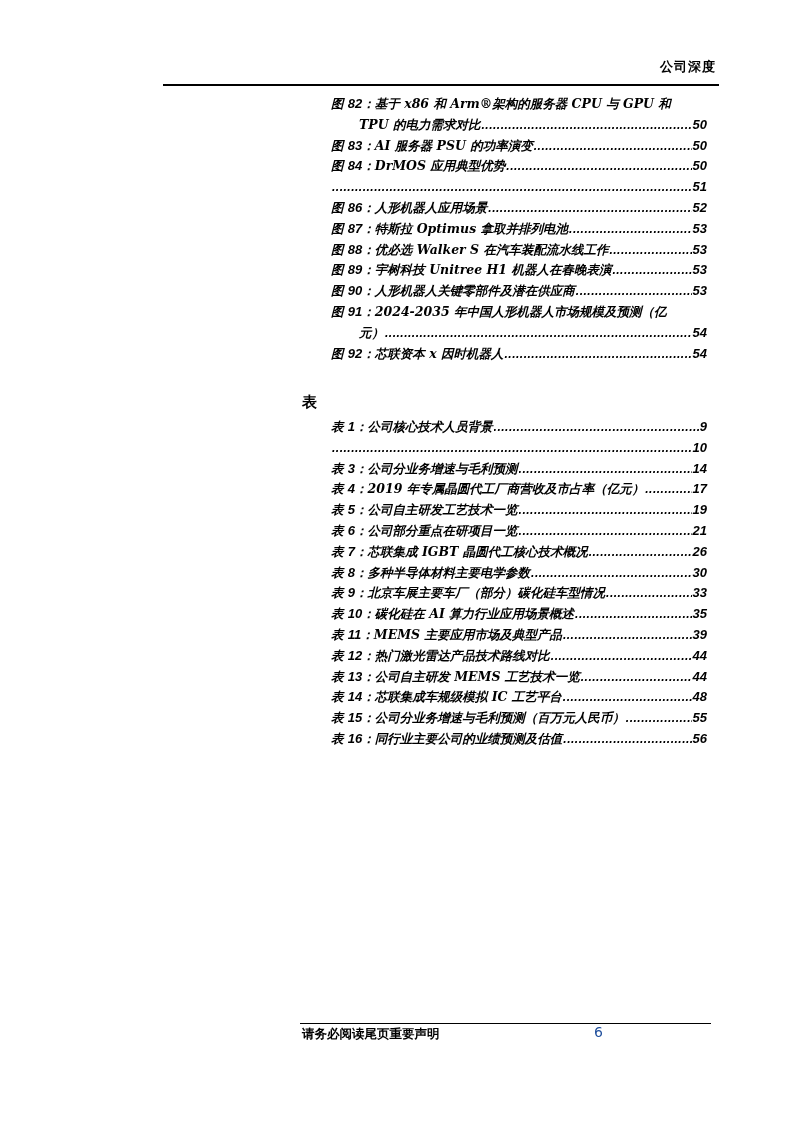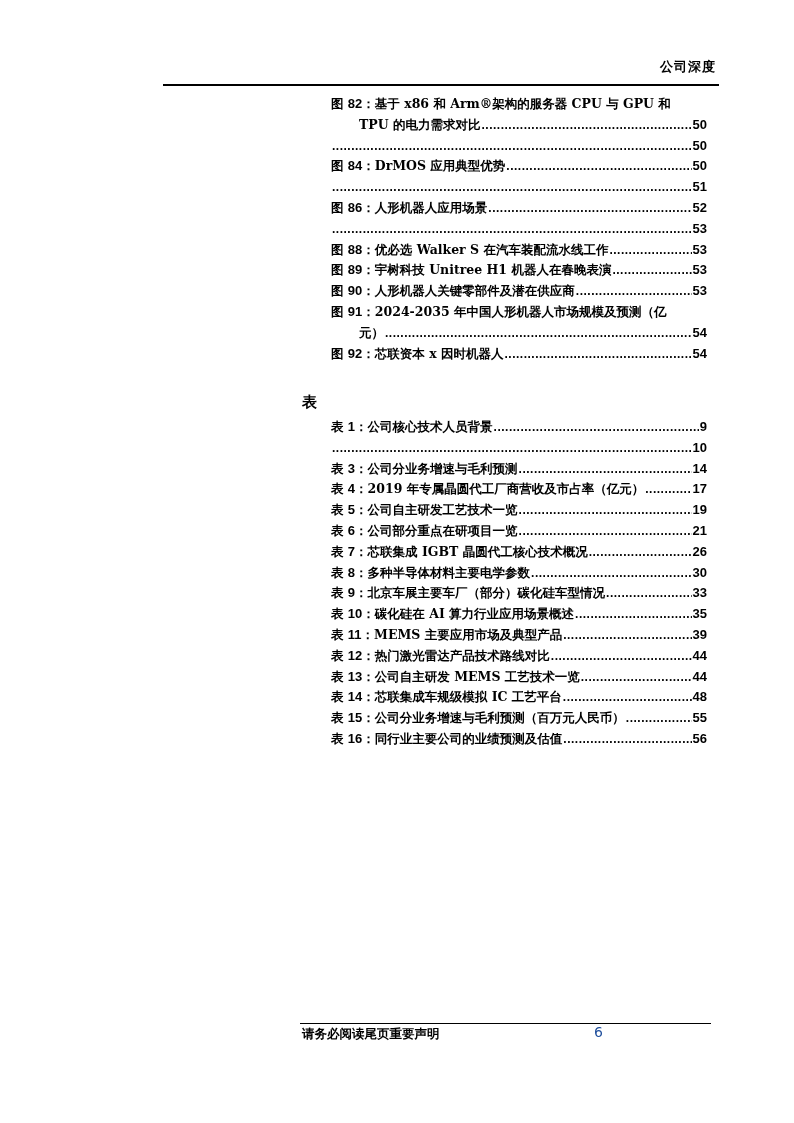--- a/index.html
+++ b/index.html
@@ -1,21 +1,21 @@
 <!DOCTYPE html>
 <html><head>
   <meta charset="utf-8">
   <style>
     html, body { margin: 0; padding: 0; background: #ffffff; }
     body { width: 794px; height: 1123px; position: relative; overflow: hidden;
            font-family: "DejaVu Serif", "Liberation Serif", serif; color: #000; }
     .header-title { position: absolute; top: 58px; right: 78px; font-size: 13px; font-weight: bold; letter-spacing: 1px; }
     .header-rule { position: absolute; top: 84px; left: 163px; width: 556px; height: 0; border-top: 2px solid #000; }
     .toc { position: absolute; left: 331px; width: 376px; }
-    .entry { position: relative; font-size: 12.5px; line-height: 20.8px; height: 20.8px; white-space: nowrap; }
+    .entry { position: relative; font-size: 12.5px; line-height: 20.8px; height: 20.8px; white-space: nowrap; font-style: italic; }
     .entry .row { display: flex; align-items: flex-end; }
     .entry .label { font-weight: bold; flex: 0 0 auto; }
     .entry .label .num { font-family: "Liberation Sans", sans-serif; font-weight: bold; font-size: 13px; }
     .entry .dots { flex: 1 1 auto; overflow: hidden; font-family: "Liberation Sans", sans-serif; font-weight: bold; font-size: 12px; letter-spacing: 0.5px; color: #000; margin: 0 1px; }
     .entry .dots::before { content: "........................................................................................................................................................"; }
     .entry .page { flex: 0 0 auto; font-family: "Liberation Sans", sans-serif; font-weight: bold; font-size: 13px; }
     .entry.two-line { height: 41.6px; }
     .entry.two-line .line1 { font-weight: bold; }
     .entry.two-line .row { padding-left: 28px; align-items: center; }
     .section-head { position: absolute; left: 302px; top: 393px; font-size: 15px; font-weight: bold; }
@@ -37,20 +37,21 @@
       <span>图 </span><span class="lat">82</span><span>：</span><span>基于 x86 和 Arm®架构的服务器 CPU 与 GPU 和</span>
     </div>
     <div class="row">
       <span class="label">TPU 的电力需求对比</span>
       <span class="dots"></span>
       <span class="page">50</span>
     </div>
   </div>
   <div class="entry">
       <div class="row">
+    <span class="label"><span>图 </span><span class="num">83</span><span>：</span><span>AI 服务器 PSU 的功率演变</span></span>
     <span class="dots"></span>
     <span class="page">50</span>
   </div>
     </div>
   <div class="entry">
       <div class="row">
     <span class="label"><span>图 </span><span class="num">84</span><span>：</span><span>DrMOS 应用典型优势</span></span>
     <span class="dots"></span>
     <span class="page">50</span>
   </div>
@@ -63,20 +64,21 @@
     </div>
   <div class="entry">
       <div class="row">
     <span class="label"><span>图 </span><span class="num">86</span><span>：</span><span>人形机器人应用场景</span></span>
     <span class="dots"></span>
     <span class="page">52</span>
   </div>
     </div>
   <div class="entry">
       <div class="row">
+    <span class="label"><span>图 </span><span class="num">87</span><span>：</span><span>特斯拉 Optimus 拿取并排列电池</span></span>
     <span class="dots"></span>
     <span class="page">53</span>
   </div>
     </div>
   <div class="entry">
       <div class="row">
     <span class="label"><span>图 </span><span class="num">88</span><span>：</span><span>优必选 Walker S 在汽车装配流水线工作</span></span>
     <span class="dots"></span>
     <span class="page">53</span>
   </div>

